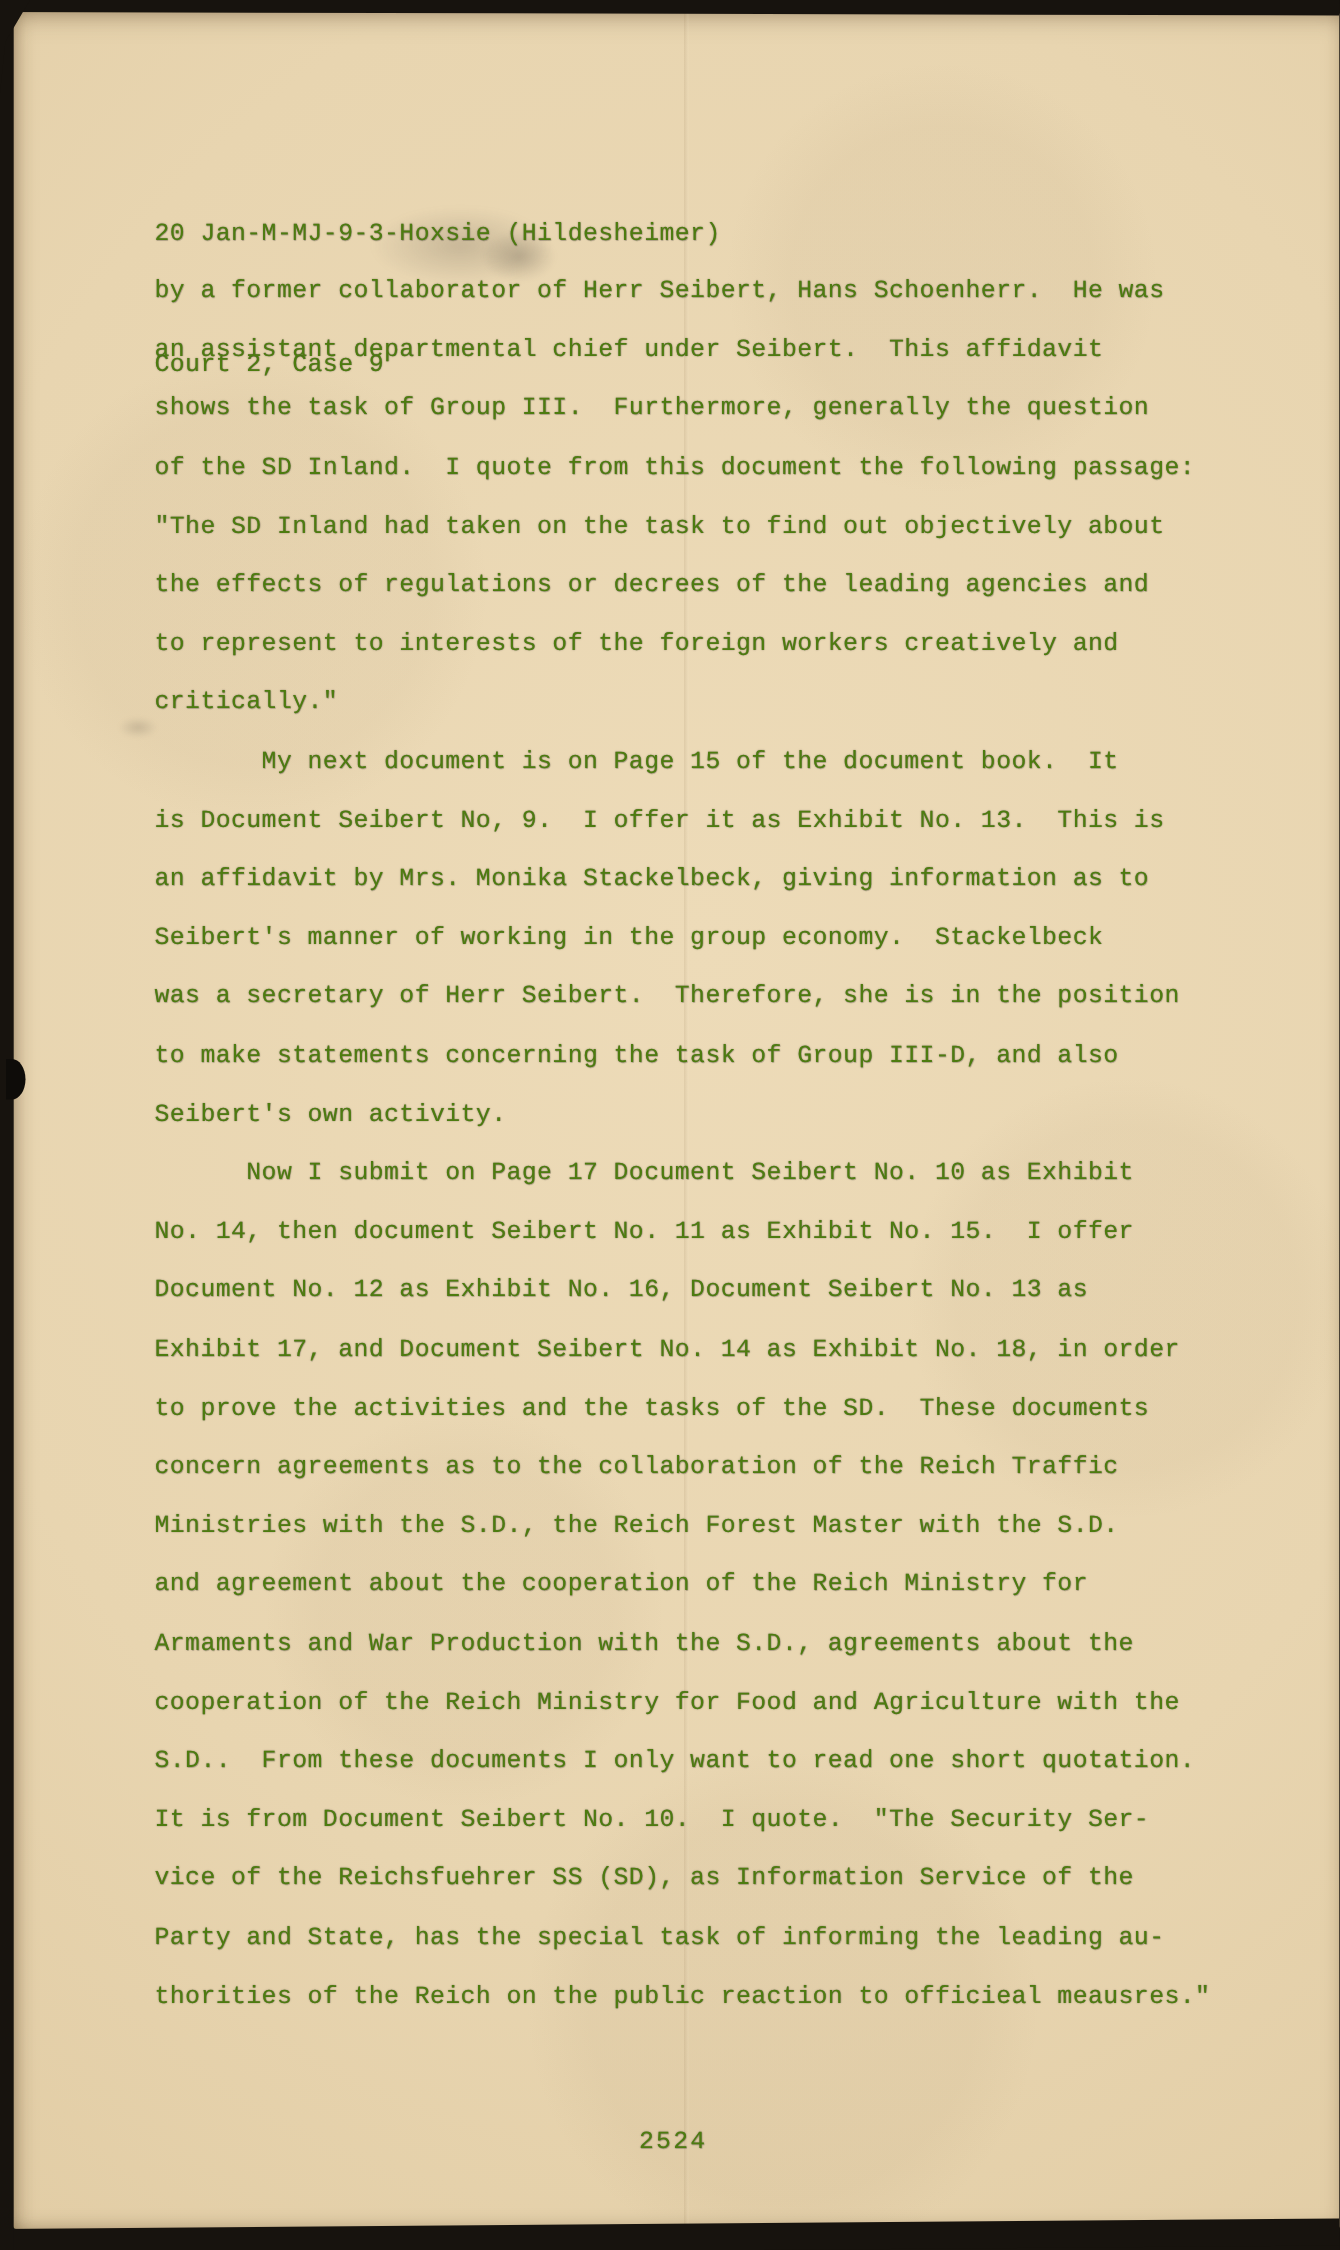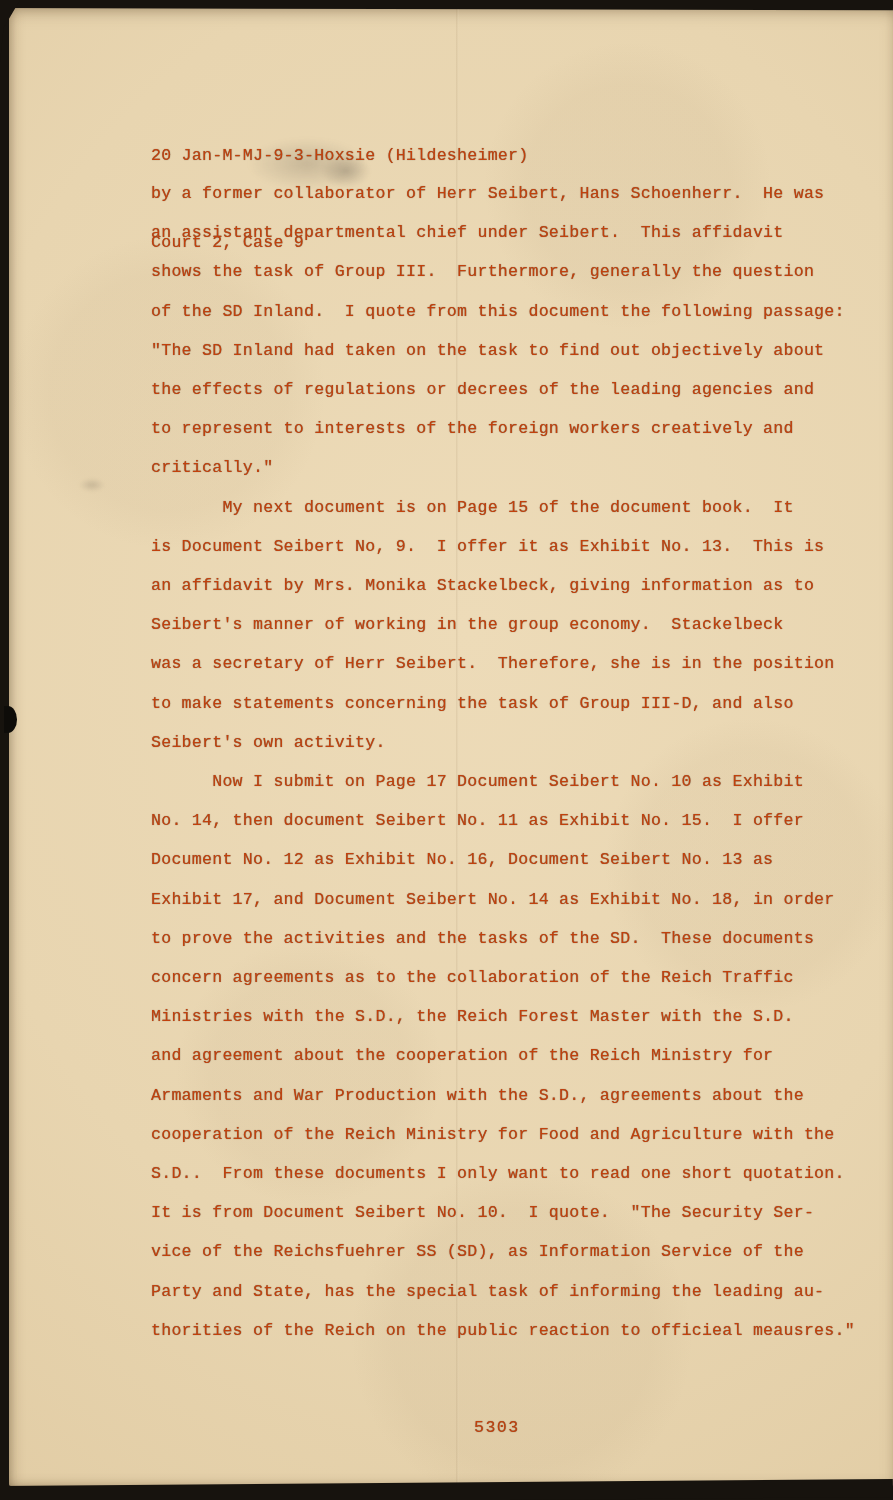--- a/index.html
+++ b/index.html
@@ -102,24 +102,23 @@
   }
   .stain-3 {
     position: absolute;
     left: 70px; top: 470px;
     width: 26px; height: 14px;
     background: radial-gradient(ellipse, rgba(110,100,85,0.25), transparent 70%);
     filter: blur(1.5px);
   }
   
   .typed {
-    color: #c2410c;
+    color: #4d7c0f;
     text-shadow: 0 0 1px rgba(68, 63, 56, 0.65), 0.4px 0.4px 0 rgba(68, 63, 56, 0.22);
     white-space: pre;
-    margin-left: 48px;
   }
   .doc-header {
     position: absolute;
     left: 103px; top: 83px;
     font-size: 16.5px;
     line-height: 29px;
     letter-spacing: 0.3px;
   }
   .doc-body {
     position: absolute;
@@ -152,13 +151,13 @@
 <div class="corner-topleft"></div>
 <div class="notch-left"></div>
 
 <div class="doc-header typed">
   <div>20 Jan-M-MJ-9-3-Hoxsie (Hildesheimer)</div>
   <div>Court 2, Case 9</div>
 </div>
 
 <div class="doc-body typed"><div>by a former collaborator of Herr Seibert, Hans Schoenherr.  He was</div><div>an assistant departmental chief under Seibert.  This affidavit</div><div>shows the task of Group III.  Furthermore, generally the question</div><div>of the SD Inland.  I quote from this document the following passage:</div><div>"The SD Inland had taken on the task to find out objectively about</div><div>the effects of regulations or decrees of the leading agencies and</div><div>to represent to interests of the foreign workers creatively and</div><div>critically."</div><div>       My next document is on Page 15 of the document book.  It</div><div>is Document Seibert No, 9.  I offer it as Exhibit No. 13.  This is</div><div>an affidavit by Mrs. Monika Stackelbeck, giving information as to</div><div>Seibert's manner of working in the group economy.  Stackelbeck</div><div>was a secretary of Herr Seibert.  Therefore, she is in the position</div><div>to make statements concerning the task of Group III-D, and also</div><div>Seibert's own activity.</div><div>      Now I submit on Page 17 Document Seibert No. 10 as Exhibit</div><div>No. 14, then document Seibert No. 11 as Exhibit No. 15.  I offer</div><div>Document No. 12 as Exhibit No. 16, Document Seibert No. 13 as</div><div>Exhibit 17, and Document Seibert No. 14 as Exhibit No. 18, in order</div><div>to prove the activities and the tasks of the SD.  These documents</div><div>concern agreements as to the collaboration of the Reich Traffic</div><div>Ministries with the S.D., the Reich Forest Master with the S.D.</div><div>and agreement about the cooperation of the Reich Ministry for</div><div>Armaments and War Production with the S.D., agreements about the</div><div>cooperation of the Reich Ministry for Food and Agriculture with the</div><div>S.D..  From these documents I only want to read one short quotation.</div><div>It is from Document Seibert No. 10.  I quote.  "The Security Ser-</div><div>vice of the Reichsfuehrer SS (SD), as Information Service of the</div><div>Party and State, has the special task of informing the leading au-</div><div>thorities of the Reich on the public reaction to officieal meausres."</div></div>
 
-<div class="page-number typed">5303</div>
+<div class="page-number typed">2524</div>
 
 </body></html>

